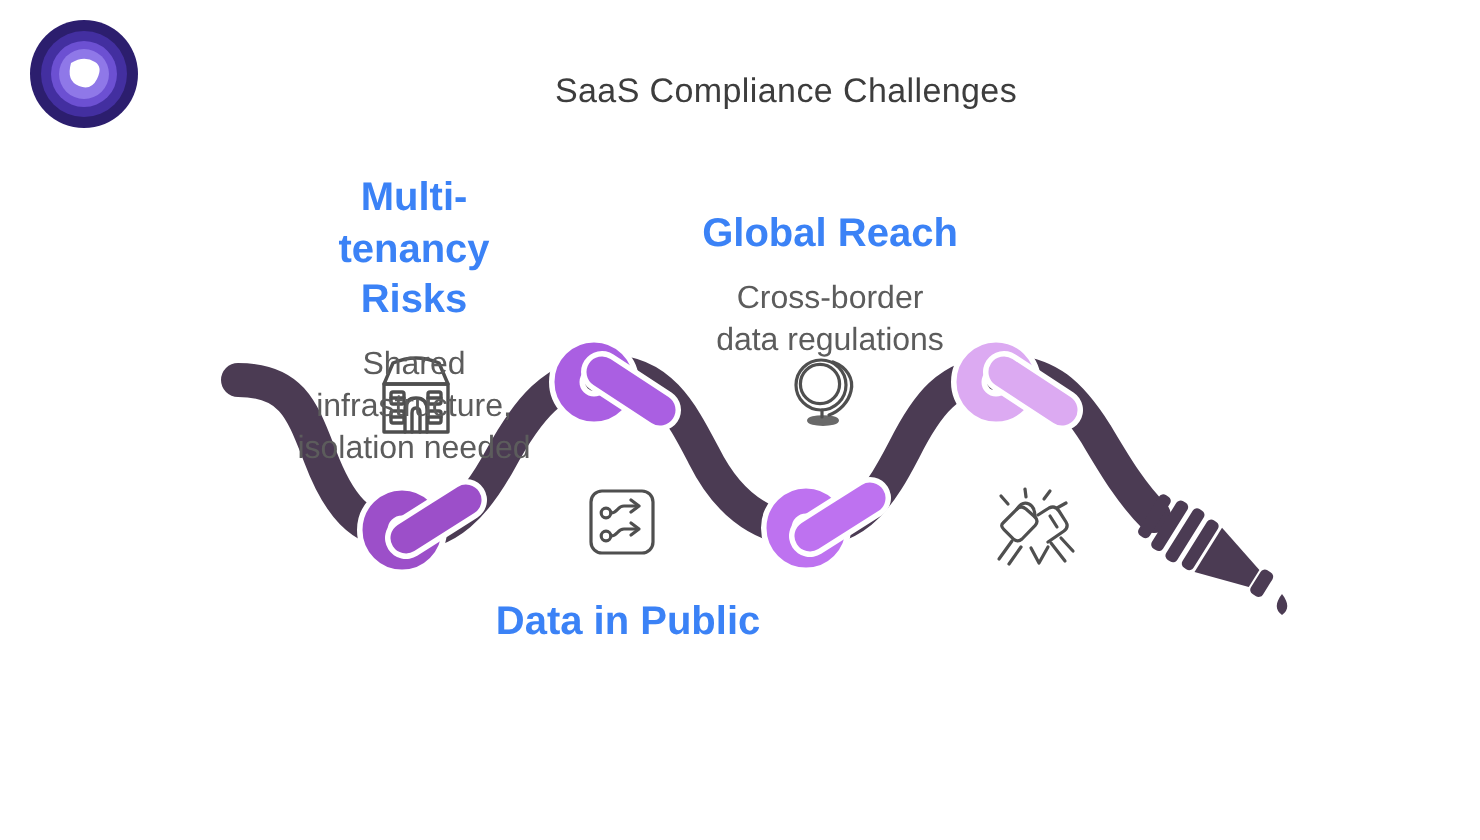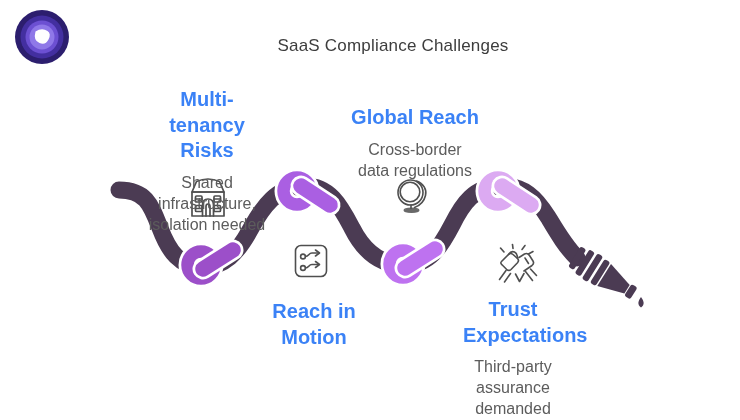--- a/index.html
+++ b/index.html
@@ -159,21 +159,17 @@
     <div class="step-heading">Multi-tenancy Risks</div>
     <div class="step-desc">Shared infrastructure, isolation needed</div>
   </div>
 
   <div id="gr-label" class="step-label" style="left:415px;top:105px;">
     <div class="step-heading">Global Reach</div>
     <div class="step-desc">Cross-border data regulations</div>
   </div>
 
   <div id="dm-label" class="step-label" style="left:314px;top:299px;">
-    <div class="step-heading">Reach in Motion</div>
+    <div class="step-heading">Data in Public</div>
   </div>
 
-  <div id="te-label" class="step-label" style="left:513px;top:297px;">
-    <div class="step-heading">Trust Expectations</div>
-    <div class="step-desc">Third-party assurance demanded</div>
-  </div>
 
 </div>
 
 </body></html>

